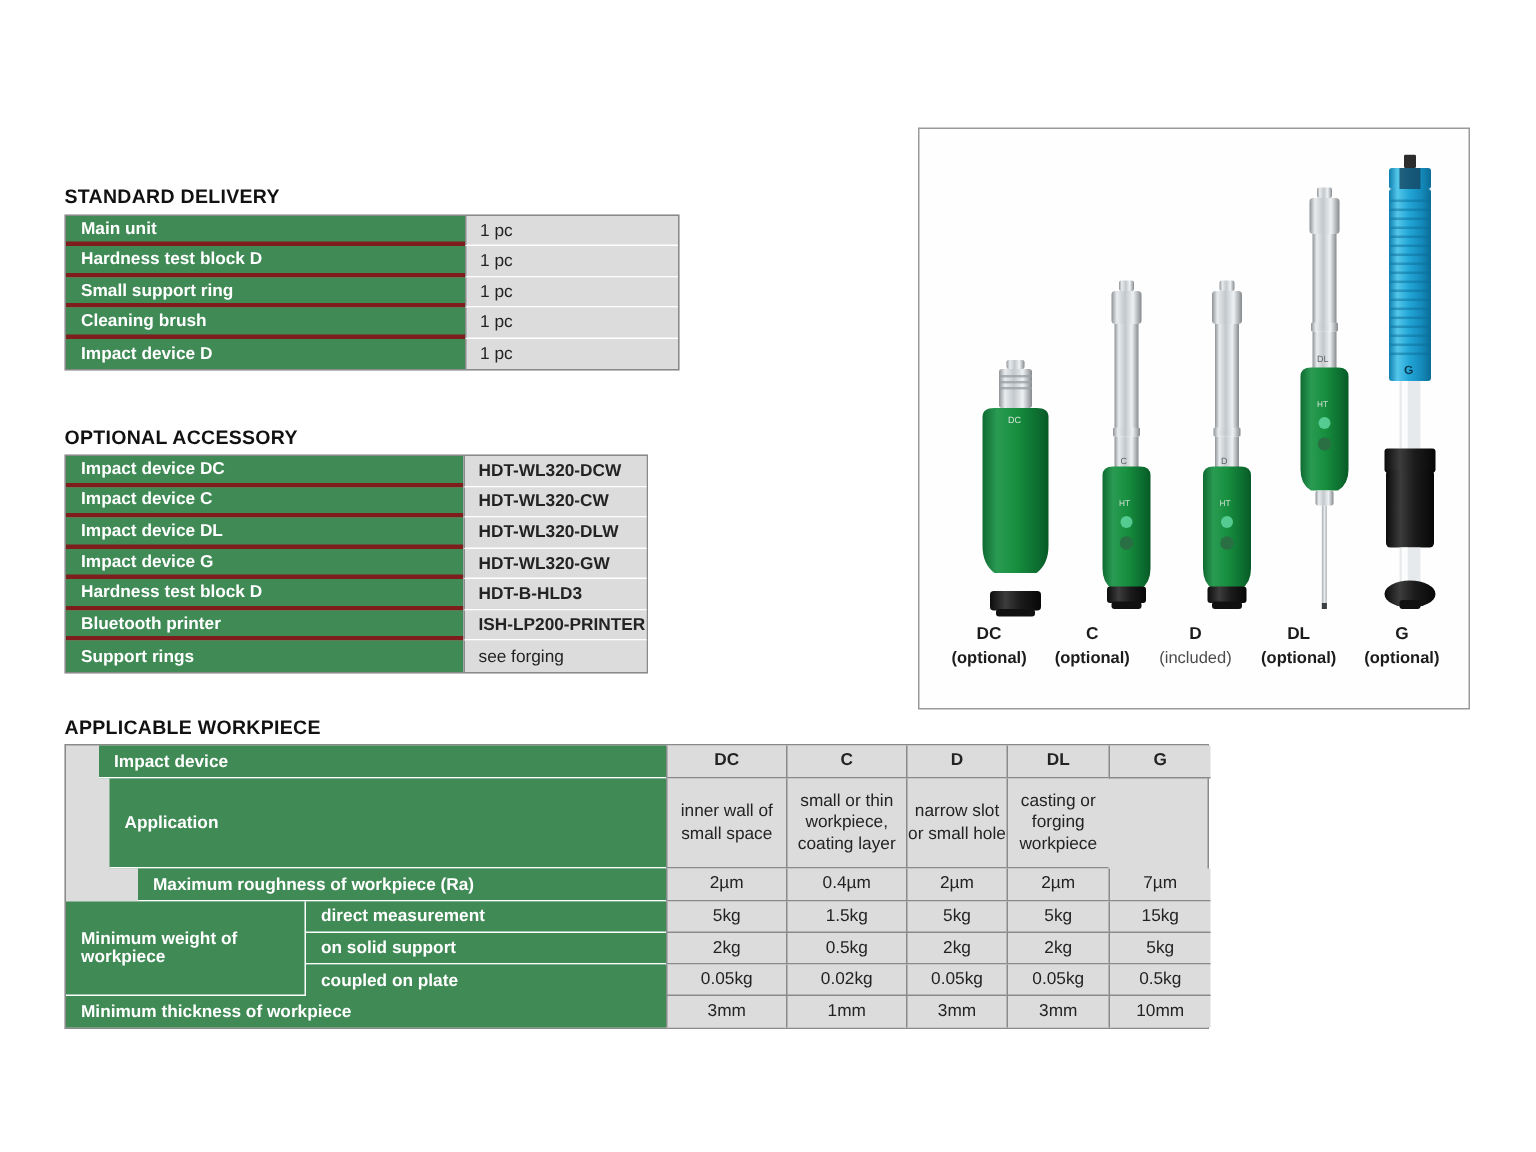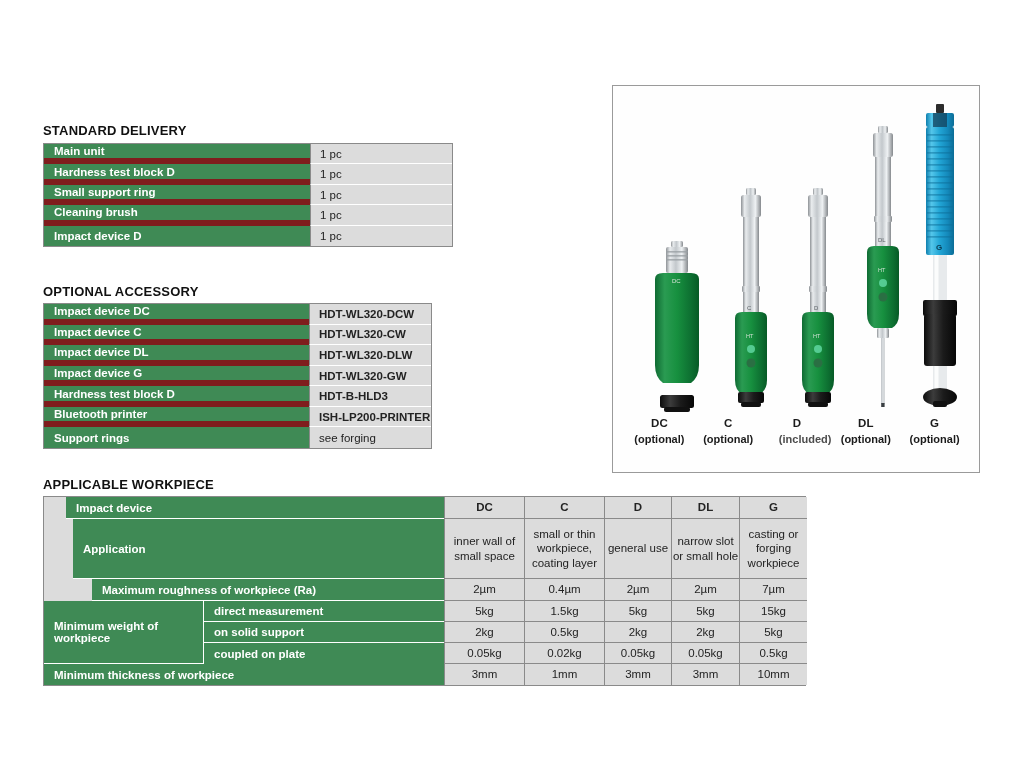--- a/index.html
+++ b/index.html
@@ -33,21 +33,21 @@
     flex-direction: column;
   }
   .tbl2 .row { display: flex; flex: 1 1 0; min-height: 0; }
   .tbl2 .lab {
     background: #3f8a55;
     color: #ffffff;
     font-weight: bold;
     font-size: 11.5px;
     display: flex; align-items: center;
     padding-left: 10px;
-    border-bottom: 6px solid #7f1d1d;
+    border-bottom: 3px solid #7f1d1d;
     white-space: nowrap;
   }
   .tbl2 .row:last-child .lab { border-bottom: none; }
   .tbl2 .val {
     flex: 1 1 auto;
     background: #dcdcdc;
     color: #232323;
     font-size: 11.5px;
     display: flex; align-items: center;
     padding-left: 9px;
@@ -118,21 +118,21 @@
   }
   .labcol { flex: 1 1 0; text-align: center; }
   .labcol .nm {
     font-size: 11.5px; font-weight: bold; color: #1b1b1b;
     line-height: 1.35;
   }
   .labcol .st {
     font-size: 11px; font-weight: bold; color: #1b1b1b;
     line-height: 1.35; white-space: nowrap;
   }
-  .labcol .st.light { font-weight: bold; color: #4c4c4c; text-align: right; }
+  .labcol .st.light { font-weight: normal; color: #4c4c4c; }
 </style>
 </head>
 <body>
 
 <div class="page">
 
   <div class="heading" style="left:43px; top:123px;">STANDARD DELIVERY</div>
 
   <div class="tbl2" id="std-delivery">
     <div class="row">
@@ -197,21 +197,20 @@
     <div class="g nor" style="grid-column: 1 / span 3; margin-left: 22px;">Impact device</div>
     <div class="c hd">DC</div>
     <div class="c hd">C</div>
     <div class="c hd">D</div>
     <div class="c hd">DL</div>
     <div class="c hd">G</div>
 
     <div class="g nor" style="grid-column: 1 / span 3; margin-left: 29px;">Application</div>
     <div class="c">inner wall of small space</div>
     <div class="c">small or thin workpiece, coating layer</div>
-    <div class="c">general use</div>
     <div class="c">narrow slot or small hole</div>
     <div class="c">casting or forging workpiece</div>
 
     <div class="g nor" style="grid-column: 1 / span 3; margin-left: 48px;">Maximum roughness of workpiece (Ra)</div>
     <div class="c">2µm</div>
     <div class="c">0.4µm</div>
     <div class="c">2µm</div>
     <div class="c">2µm</div>
     <div class="c">7µm</div>
 

